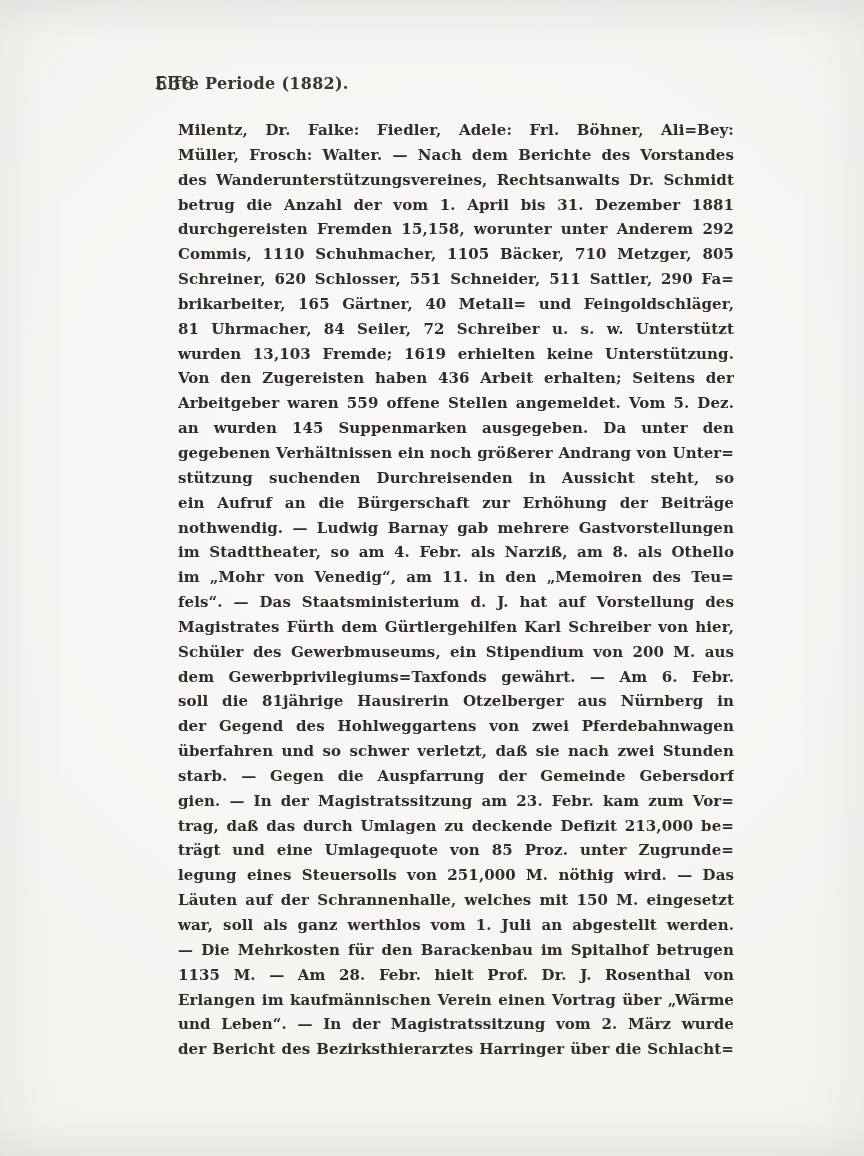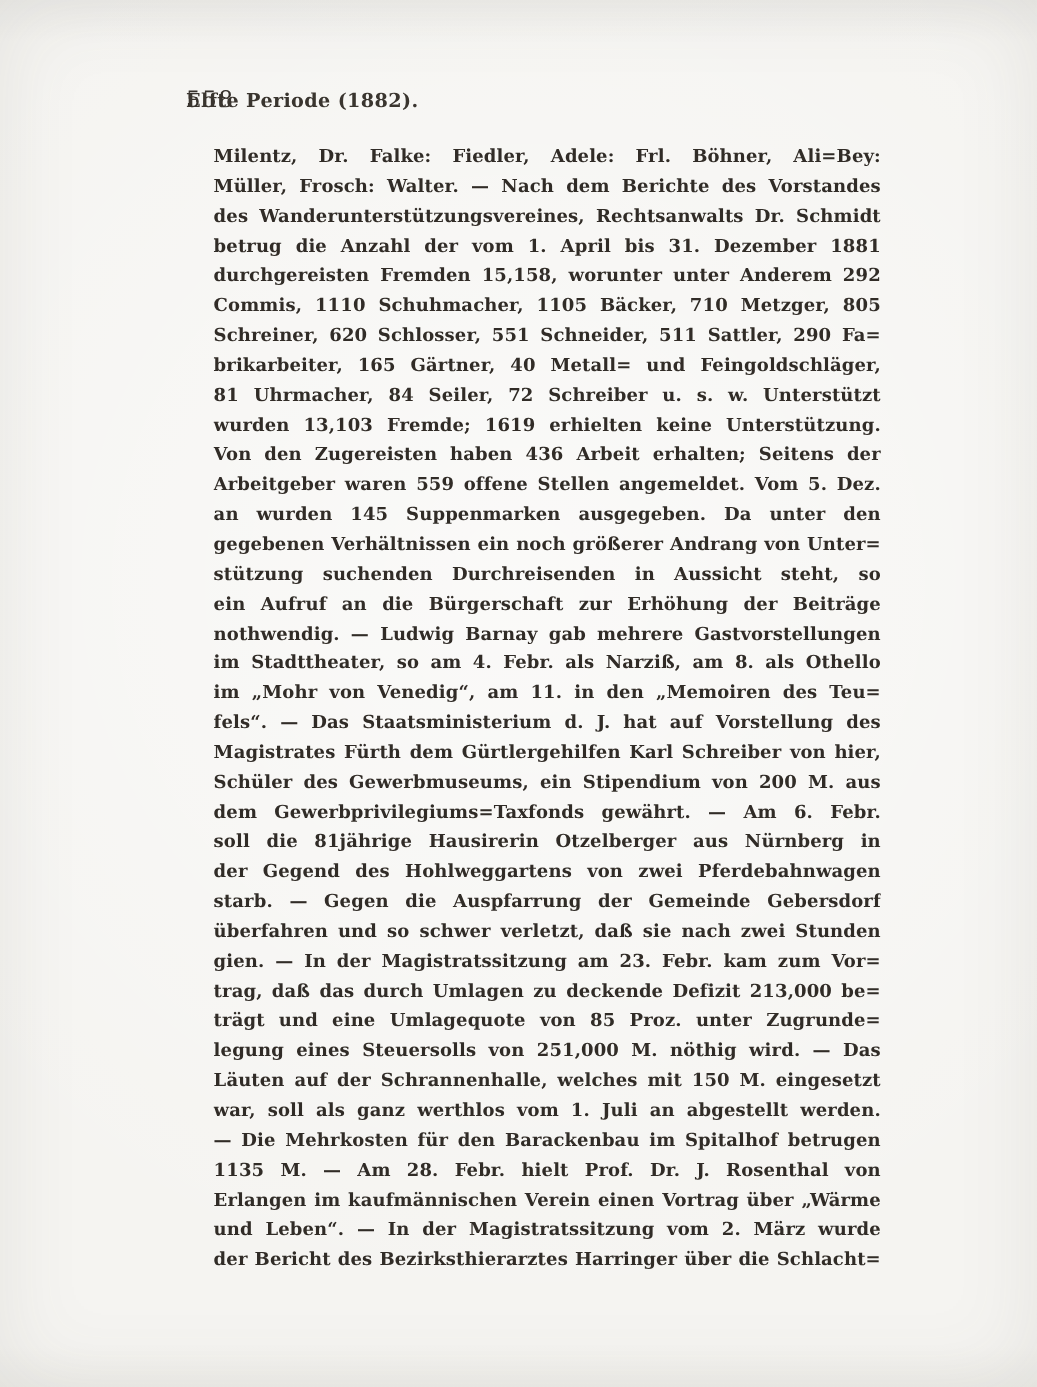--- a/index.html
+++ b/index.html
@@ -97,22 +97,22 @@
     <div class="text-line">ein Aufruf an die Bürgerschaft zur Erhöhung der Beiträge</div>
     <div class="text-line">nothwendig. — Ludwig Barnay gab mehrere Gastvorstellungen</div>
     <div class="text-line">im Stadttheater, so am 4. Febr. als Narziß, am 8. als Othello</div>
     <div class="text-line">im „Mohr von Venedig“, am 11. in den „Memoiren des Teu=</div>
     <div class="text-line">fels“. — Das Staatsministerium d. J. hat auf Vorstellung des</div>
     <div class="text-line">Magistrates Fürth dem Gürtlergehilfen Karl Schreiber von hier,</div>
     <div class="text-line">Schüler des Gewerbmuseums, ein Stipendium von 200 M. aus</div>
     <div class="text-line">dem Gewerbprivilegiums=Taxfonds gewährt. — Am 6. Febr.</div>
     <div class="text-line">soll die 81jährige Hausirerin Otzelberger aus Nürnberg in</div>
     <div class="text-line">der Gegend des Hohlweggartens von zwei Pferdebahnwagen</div>
+    <div class="text-line">überfahren und so schwer verletzt, daß sie nach zwei Stunden</div>
     <div class="text-line">starb. — Gegen die Auspfarrung der Gemeinde Gebersdorf</div>
-    <div class="text-line">überfahren und so schwer verletzt, daß sie nach zwei Stunden</div>
     <div class="text-line">gien. — In der Magistratssitzung am 23. Febr. kam zum Vor=</div>
     <div class="text-line">trag, daß das durch Umlagen zu deckende Defizit 213,000 be=</div>
     <div class="text-line">trägt und eine Umlagequote von 85 Proz. unter Zugrunde=</div>
     <div class="text-line">legung eines Steuersolls von 251,000 M. nöthig wird. — Das</div>
     <div class="text-line">Läuten auf der Schrannenhalle, welches mit 150 M. eingesetzt</div>
     <div class="text-line">war, soll als ganz werthlos vom 1. Juli an abgestellt werden.</div>
     <div class="text-line">— Die Mehrkosten für den Barackenbau im Spitalhof betrugen</div>
     <div class="text-line">1135 M. — Am 28. Febr. hielt Prof. Dr. J. Rosenthal von</div>
     <div class="text-line">Erlangen im kaufmännischen Verein einen Vortrag über „Wärme</div>
     <div class="text-line">und Leben“. — In der Magistratssitzung vom 2. März wurde</div>

